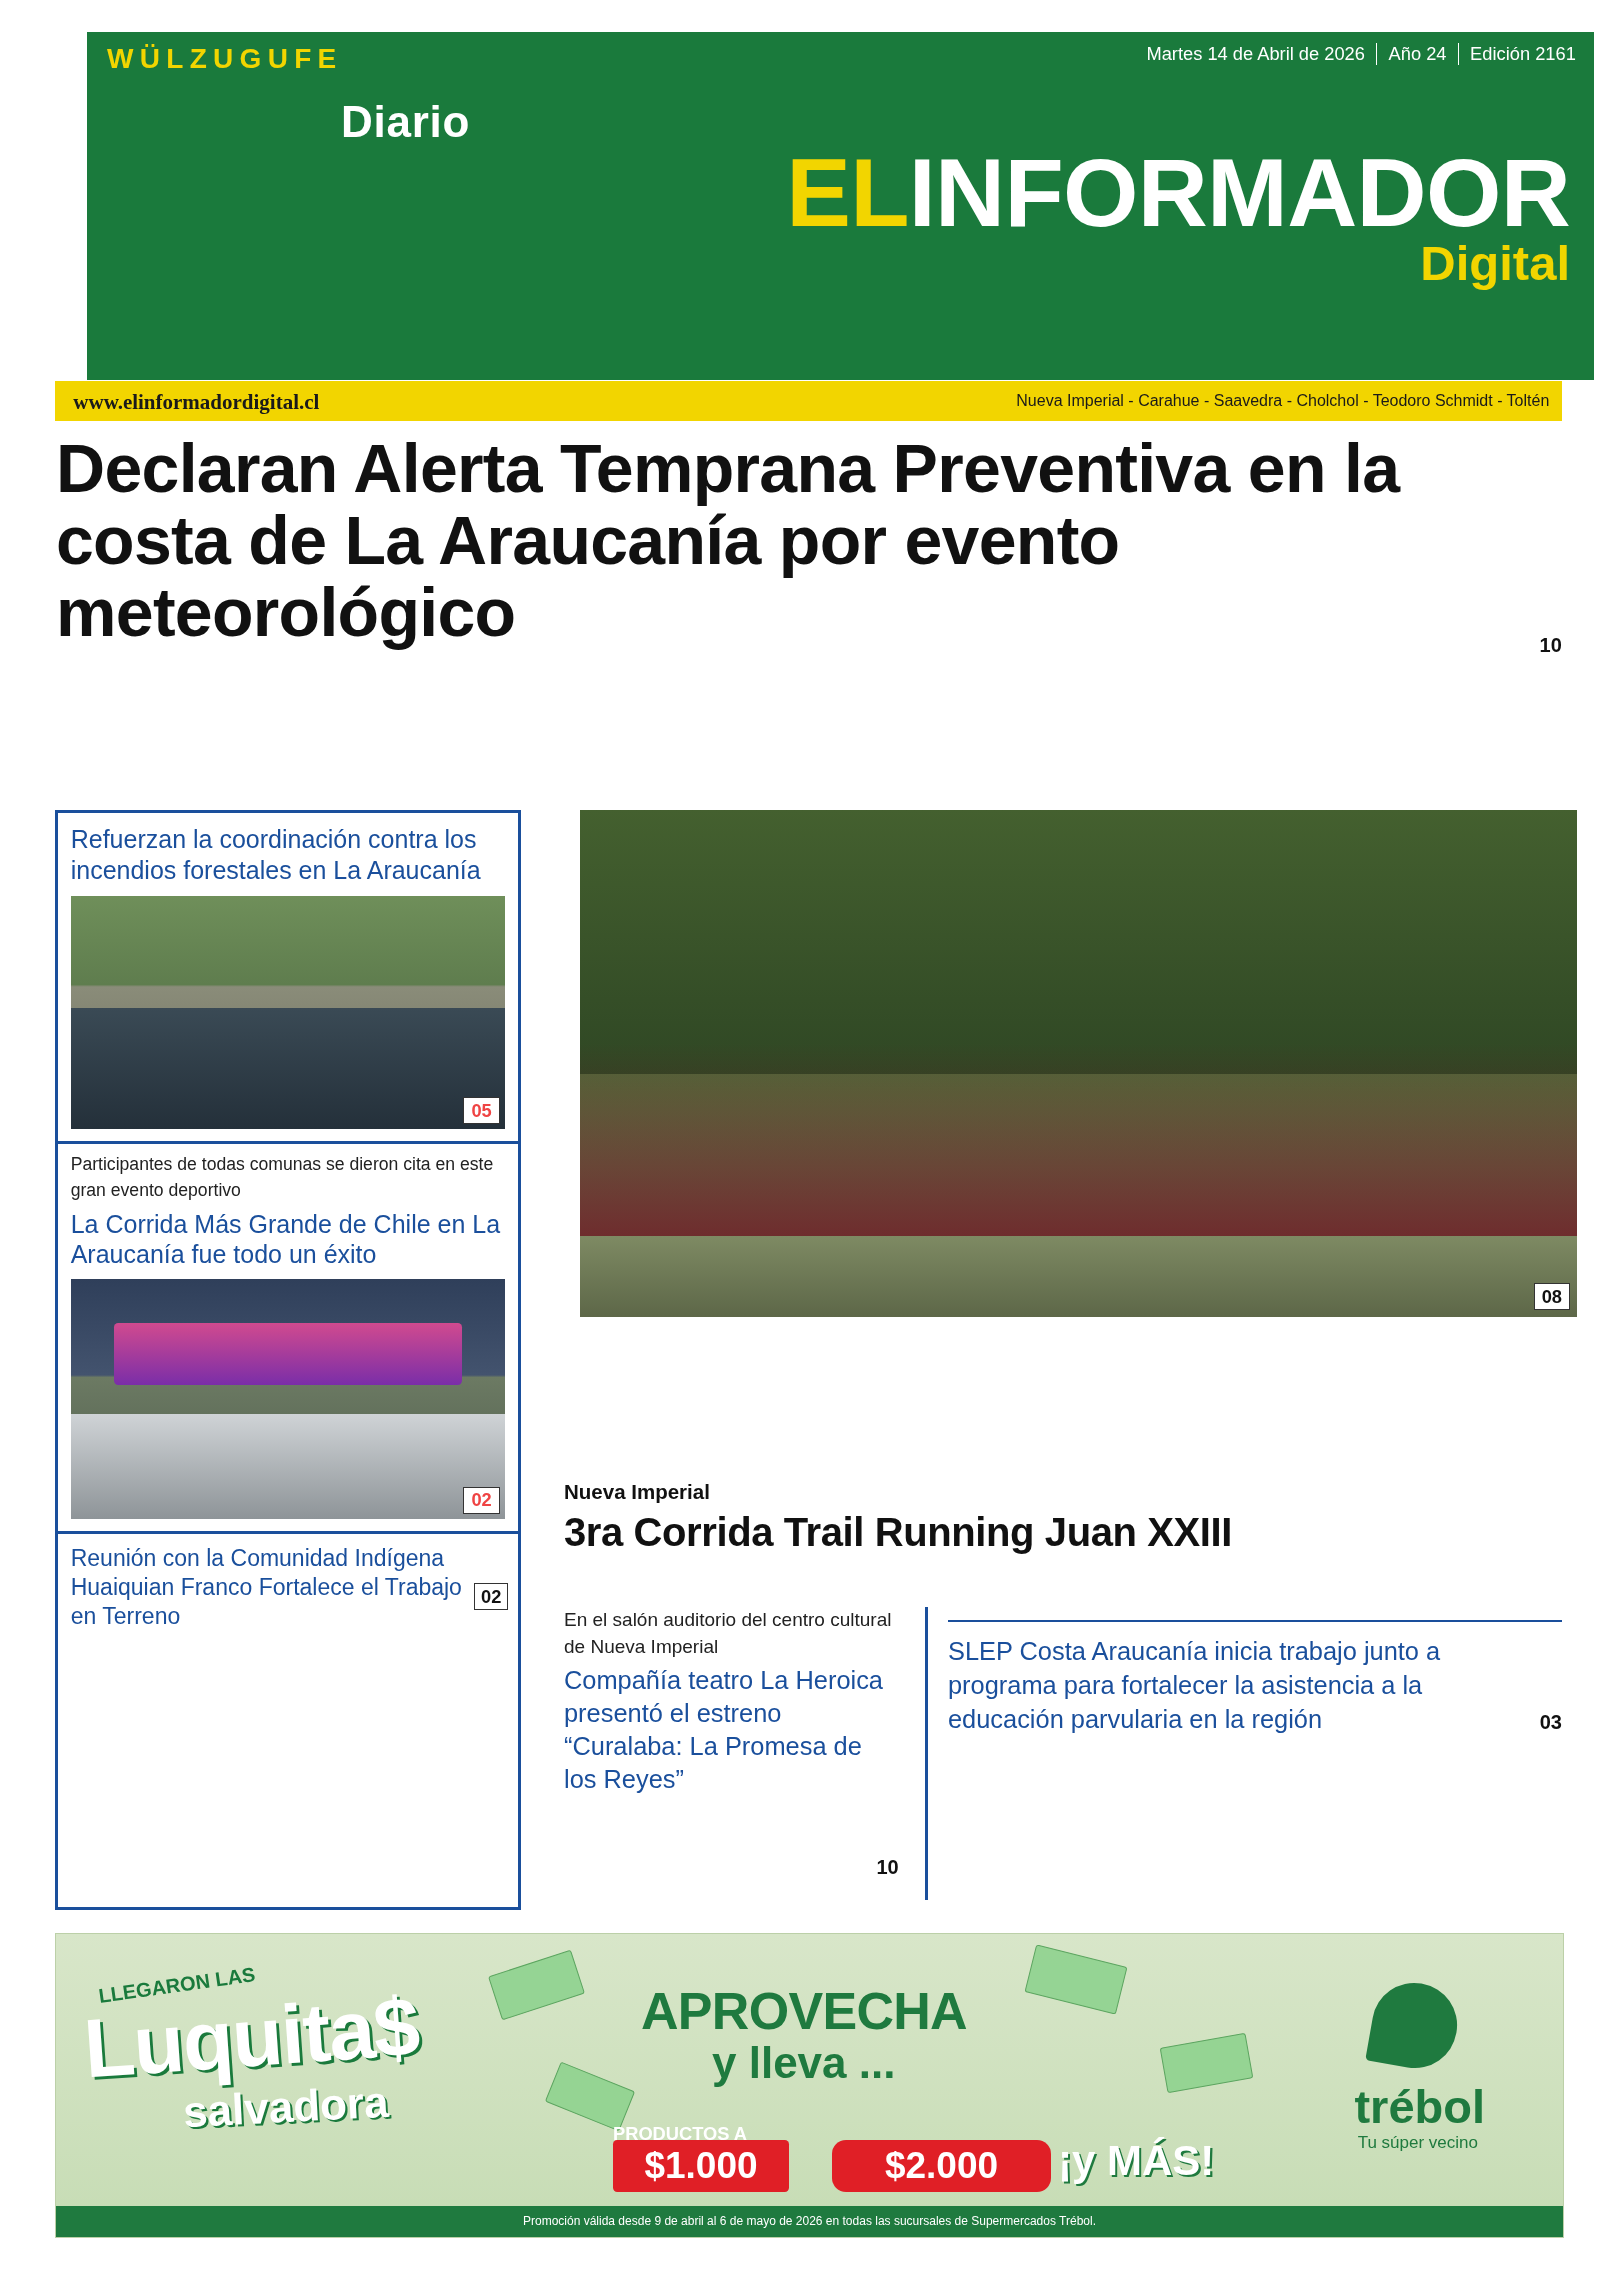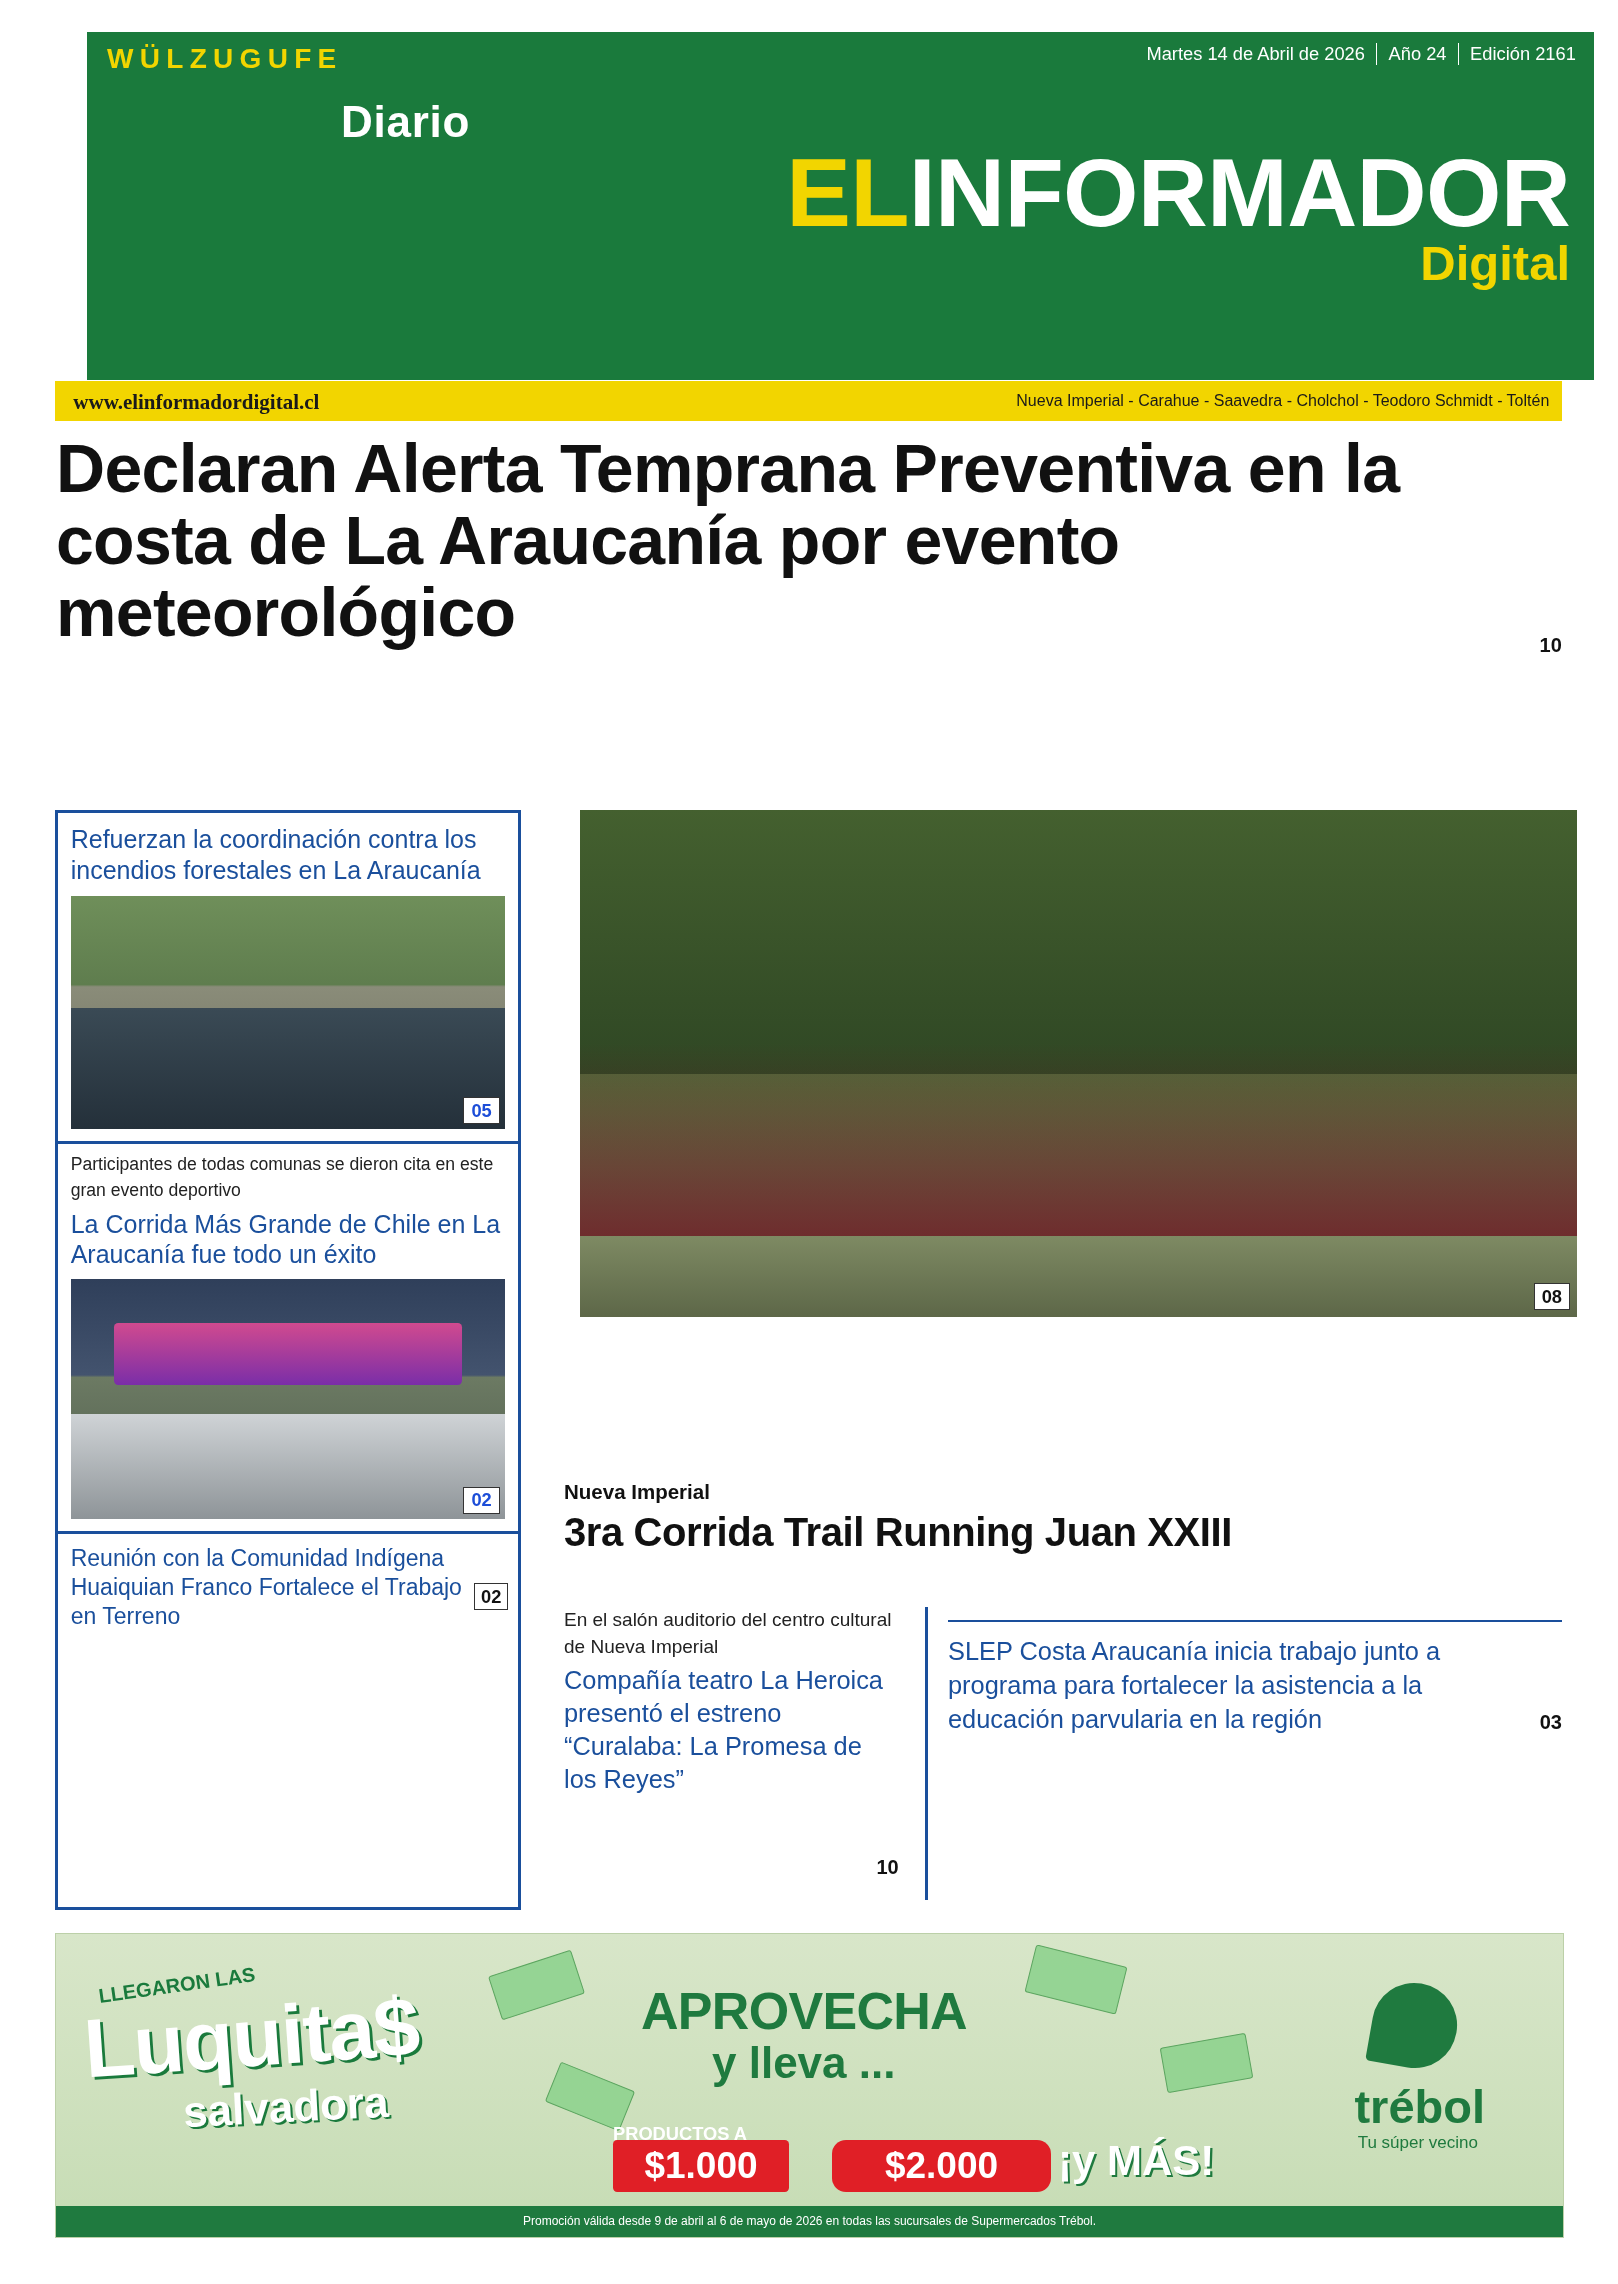--- a/index.html
+++ b/index.html
@@ -27,21 +27,21 @@
 
   
   .lead{position:absolute;left:56px;top:432px;width:1510px;}
   .lead h1{margin:0;font-size:68px;line-height:1.06;font-weight:bold;color:#111;letter-spacing:-0.7px;font-family:"Liberation Sans",sans-serif;}
   .lead .pg{position:absolute;right:4.2px;top:202px;font-size:20px;font-weight:bold;}
 
   
   .leftcol{position:absolute;left:55px;top:810px;width:466px;height:1100px;border:3.5px solid #1a4f9c;box-sizing:border-box;}
   .lc-head{padding:11.3px 12.7px 4.2px 12.7px;font-size:25px;line-height:1.22;color:#1a4f9c;font-family:"Liberation Sans",sans-serif;}
   .photo{position:relative;background:#7b8b6a;overflow:hidden;}
-  .photo .badge{position:absolute;right:5.6px;bottom:5.6px;background:#ffffff;color:#1d4ed8;font-size:18.3px;font-weight:bold;padding:1.4px 7px;border:0.7px solid #333;}
+  .photo .badge{position:absolute;right:5.6px;bottom:5.6px;background:#ffffff;color:#ef4444;font-size:18.3px;font-weight:bold;padding:1.4px 7px;border:0.7px solid #333;}
   .ph1{margin:7px 12.7px 0 12.7px;height:233px;background:linear-gradient(#6f8f5a 0%,#5f7d4e 38%,#8a8c79 39%,#6d6f5e 100%);}
   .ph1 .people{position:absolute;left:0;bottom:0;width:100%;height:52%;background:linear-gradient(#3a4a55,#24303a);}
   .divider{height:2.8px;background:#1a4f9c;margin:11.3px 0 0 0;}
   .kicker{padding:8.5px 12.7px 0 12.7px;font-size:17.6px;line-height:1.45;color:#222;}
   .lc-head2{padding:5.6px 12.7px 7px 12.7px;font-size:25px;line-height:1.22;color:#1a4f9c;}
   .ph2{margin:2.8px 12.7px 0 12.7px;height:240px;background:linear-gradient(#2f3f5a 0%,#43536e 40%,#6c7a63 41%,#4b5a4a 100%);}
   .ph2 .banner{position:absolute;left:10%;top:18%;width:80%;height:26%;background:linear-gradient(#d14a8f,#7a2ea8);border-radius:4.2px;}
   .ph2 .crowd{position:absolute;left:0;bottom:0;width:100%;height:44%;background:linear-gradient(#cfd3d6,#8e9498);}
   .lc-foot{position:relative;padding:10px 49px 10px 12.7px;font-size:23px;line-height:1.26;color:#1a4f9c;}
   .lc-foot .pg{position:absolute;right:10px;bottom:30px;background:#fff;color:#111;font-size:18.3px;font-weight:bold;padding:1.4px 5.6px;border:0.7px solid #333;}

